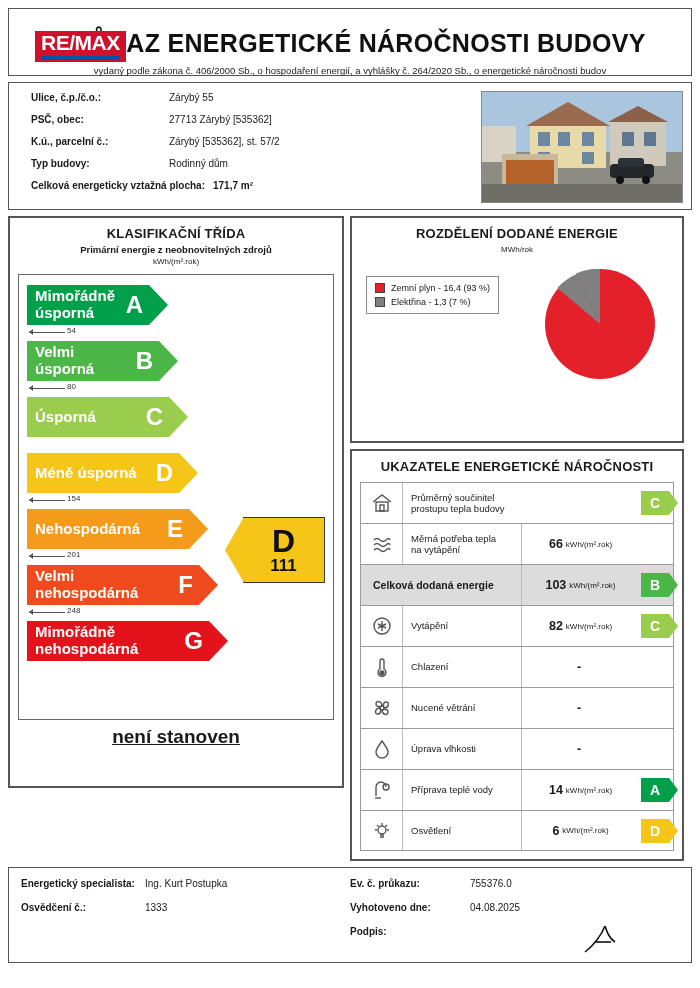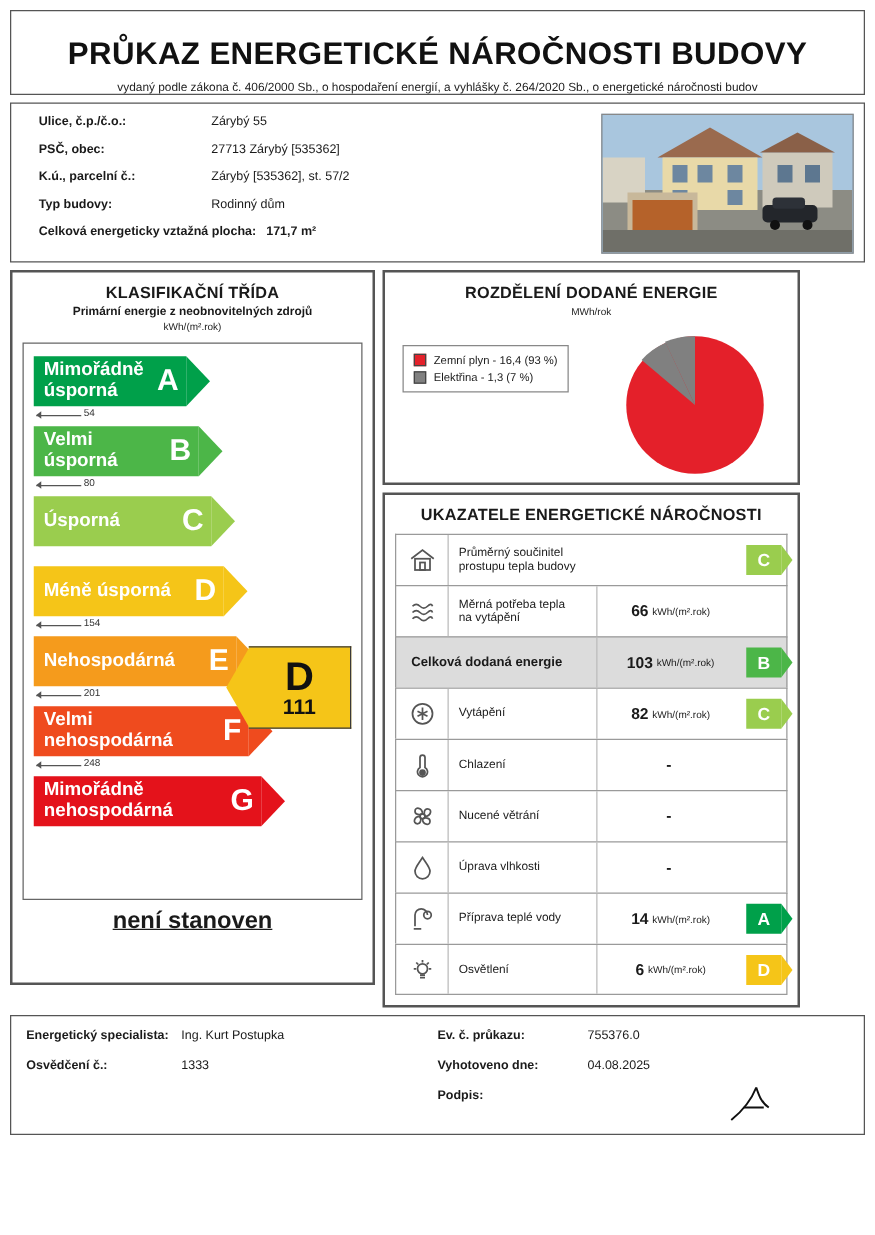--- a/index.html
+++ b/index.html
@@ -75,21 +75,21 @@
     right: 8px; top: 8px;
     width: 202px; height: 112px;
     border: 1px solid #888;
     overflow: hidden;
     background: #9bbcd8;
   }
   .photo svg { display:block; }
 
   
   .main { display: flex; gap: 6px; margin-top: 6px; }
-  .col-left { width: 292px; }
+  .col-left { width: 336px; }
   .col-right { width: 334px; display: flex; flex-direction: column; gap: 6px; }
 
   .panel { border: 2px solid #555; background: #fff; }
   .panel-title {
     text-align: center;
     font-weight: bold;
     font-size: 13px;
     padding-top: 8px;
     letter-spacing: 0.2px;
   }
@@ -208,21 +208,21 @@
   }
   .req-result {
     text-align:center;
     font-size: 19px;
     font-weight: bold;
     margin: 6px 0 8px 0;
     text-decoration: underline;
   }
 
   
-  .pie-panel { height: 172px; position: relative; }
+  .pie-panel { height: 227px; position: relative; }
   .legend {
     position: absolute;
     left: 14px; top: 58px;
     border: 1px solid #888;
     padding: 6px 8px;
     font-size: 9px;
     background: #fff;
   }
   .legend-item { display:flex; align-items:center; margin-bottom: 4px; }
   .legend-item:last-child { margin-bottom: 0; }
@@ -300,20 +300,24 @@
     position: absolute;
     right: 70px; bottom: 2px;
   }
 </style>
 </head>
 <body>
 
 <div class="page">
 
   <div class="header-box">
+    <div class="logo">
+      <span>RE/MAX</span>
+      <span class="bluebar"></span>
+    </div>
     <div class="doc-title">PRŮKAZ ENERGETICKÉ NÁROČNOSTI BUDOVY</div>
     <div class="doc-sub">vydaný podle zákona č. 406/2000 Sb., o hospodaření energií, a vyhlášky č. 264/2020 Sb., o energetické náročnosti budov</div>
   </div>
 
   <div class="ident-box">
     <div class="ident-row">
       <span class="ident-label">Ulice, č.p./č.o.:</span>
       <span class="ident-value">Zárybý 55</span>
     </div>
     <div class="ident-row">

